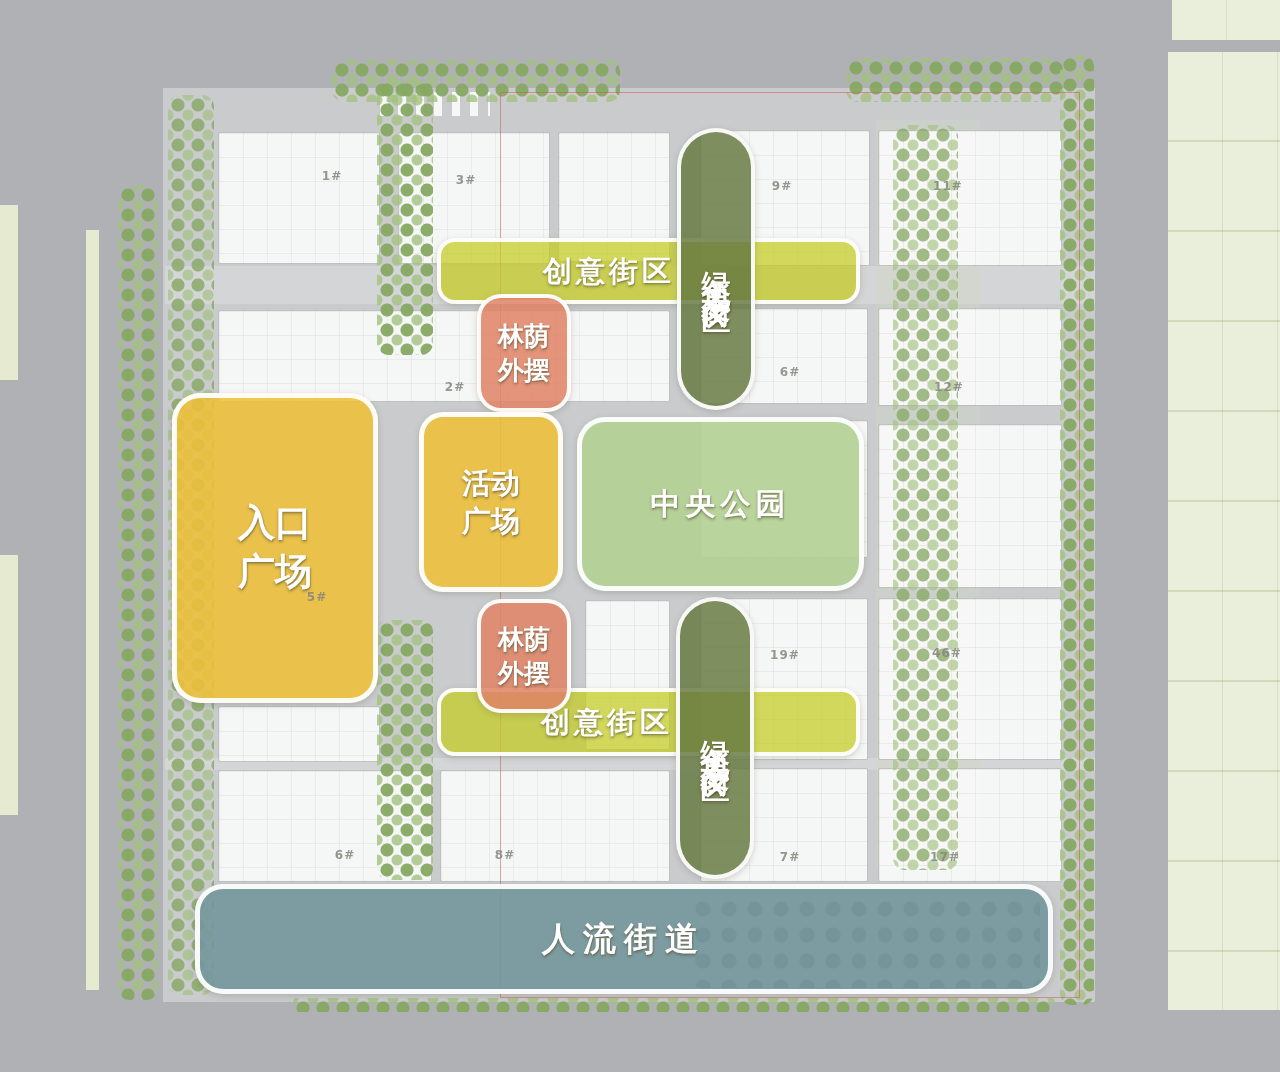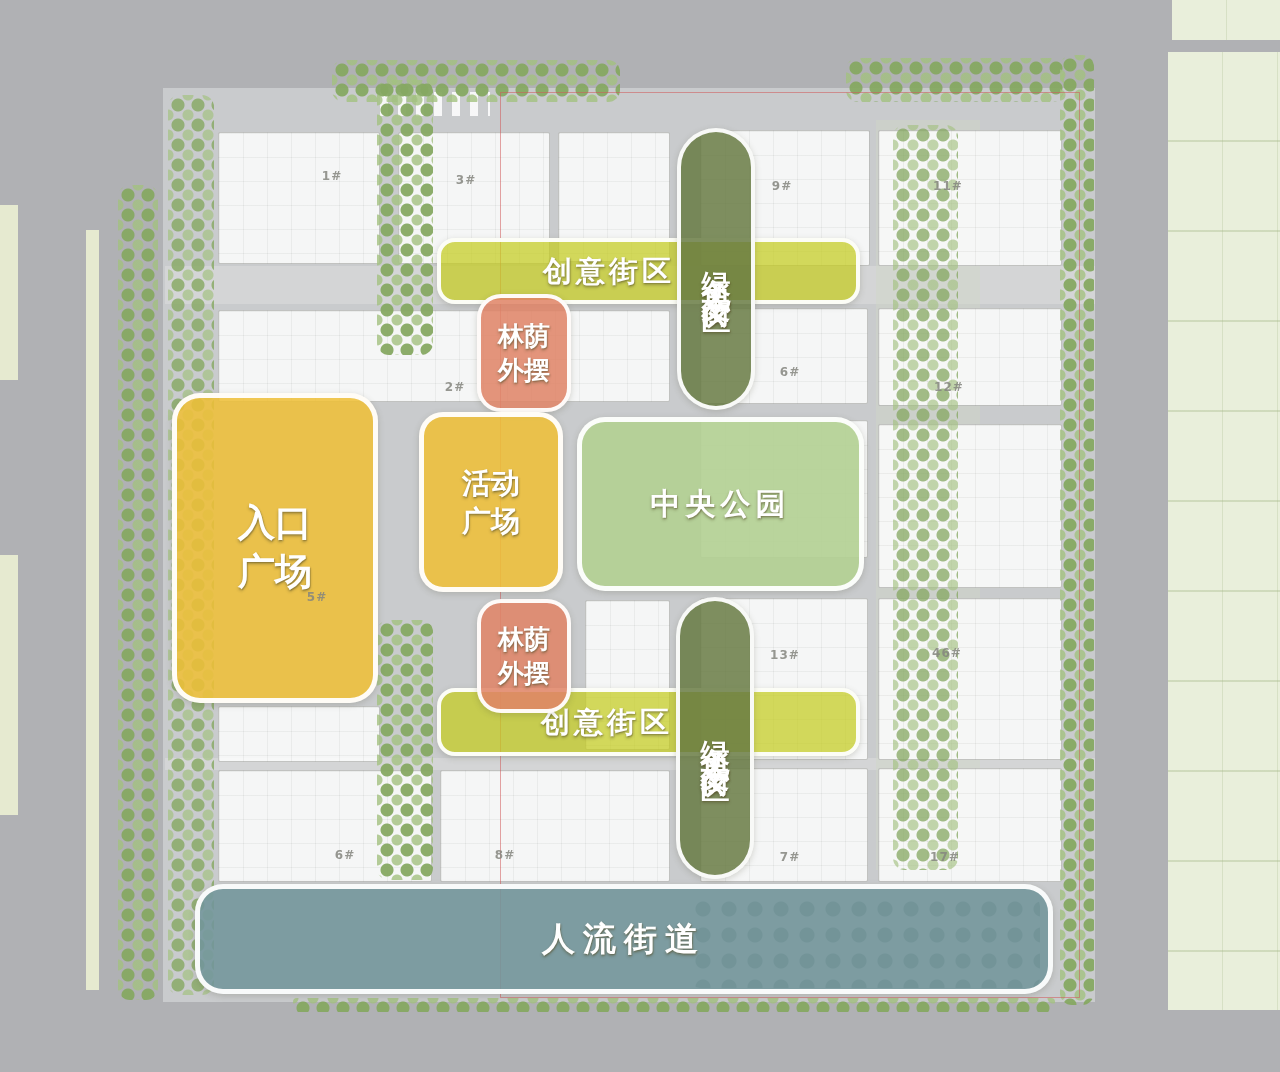--- a/index.html
+++ b/index.html
@@ -135,20 +135,20 @@
   </div>
 
   <span class="bnum" style="left:332px;top:176px;">1#</span>
   <span class="bnum" style="left:466px;top:180px;">3#</span>
   <span class="bnum" style="left:782px;top:186px;">9#</span>
   <span class="bnum" style="left:948px;top:186px;">11#</span>
   <span class="bnum" style="left:455px;top:387px;">2#</span>
   <span class="bnum" style="left:790px;top:372px;">6#</span>
   <span class="bnum" style="left:949px;top:387px;">12#</span>
   <span class="bnum" style="left:317px;top:597px;">5#</span>
-  <span class="bnum" style="left:785px;top:655px;">13#</span>
+  <span class="bnum" style="left:785px;top:655px;">19#</span>
   <span class="bnum" style="left:947px;top:653px;text-align:center;">46#</span>
   <span class="bnum" style="left:345px;top:855px;">6#</span>
   <span class="bnum" style="left:505px;top:855px;">8#</span>
   <span class="bnum" style="left:790px;top:857px;">7#</span>
   <span class="bnum" style="left:945px;top:857px;">17#</span>
 
 </div>
 
 </body></html>

